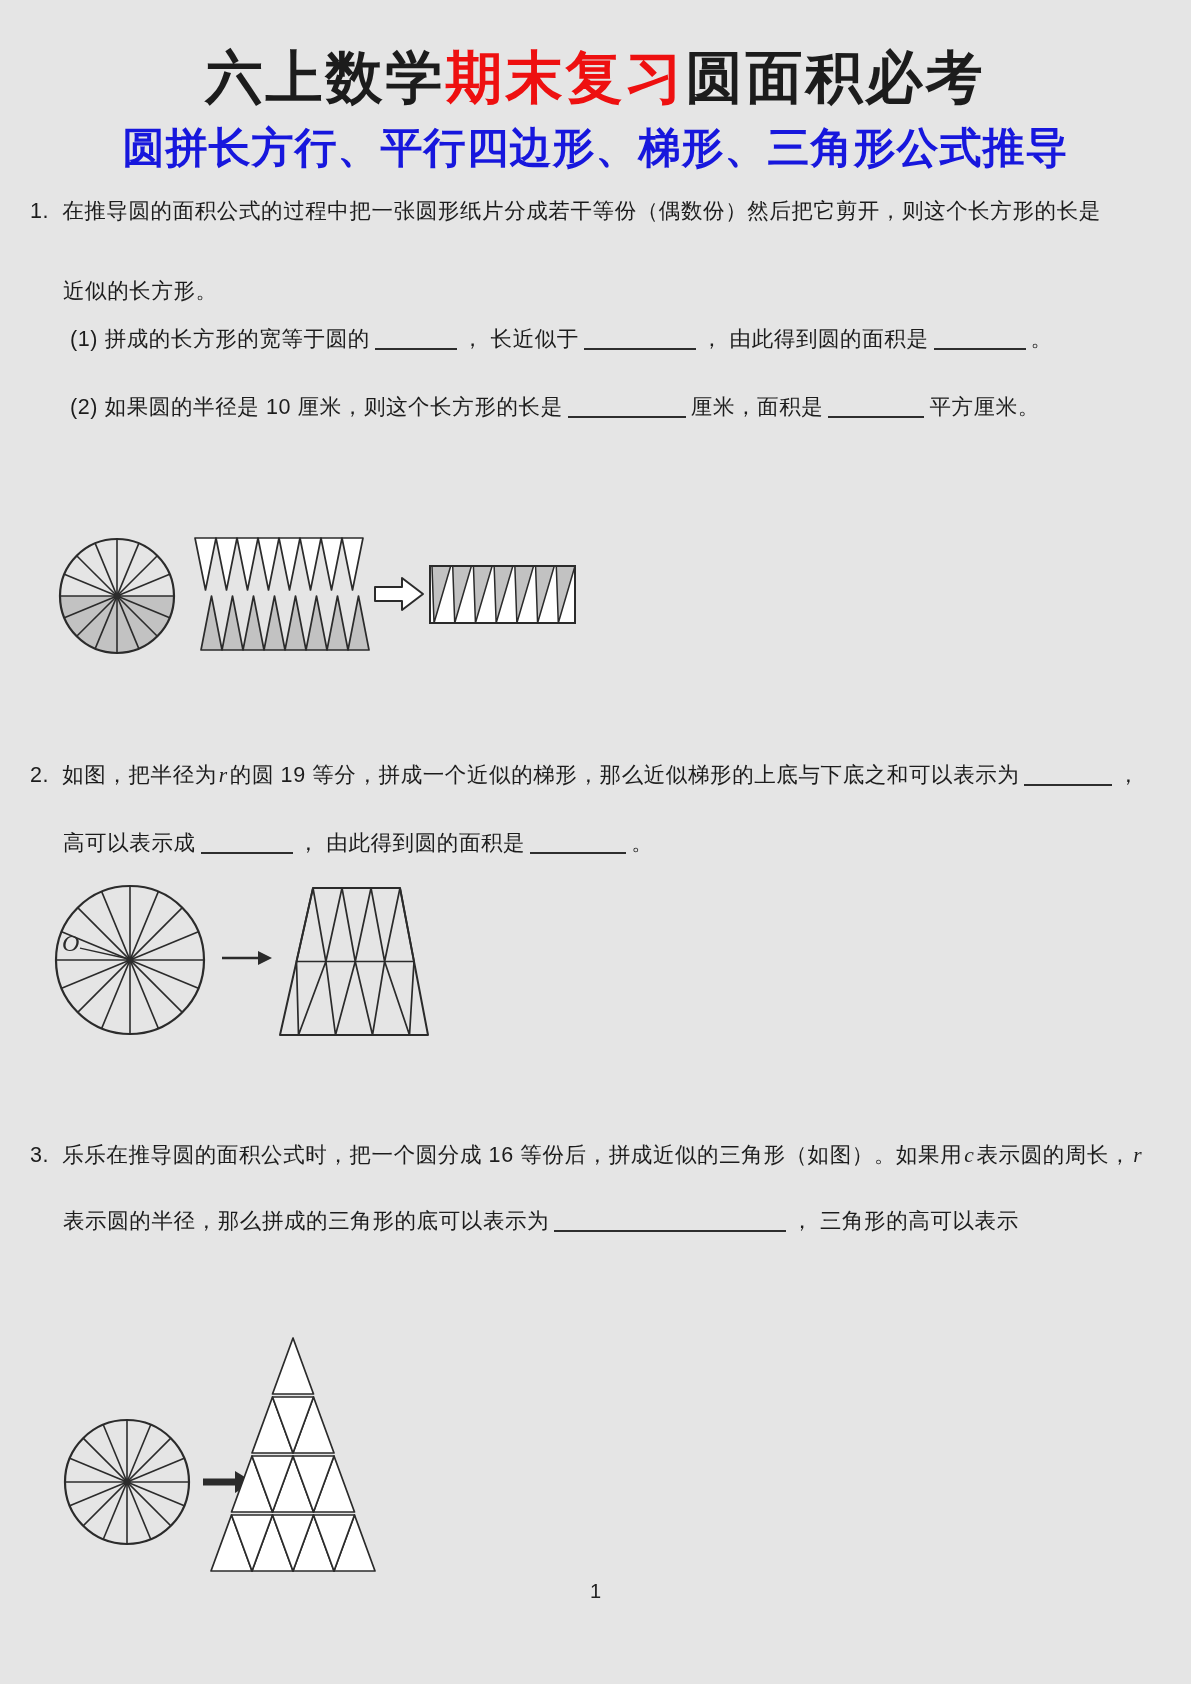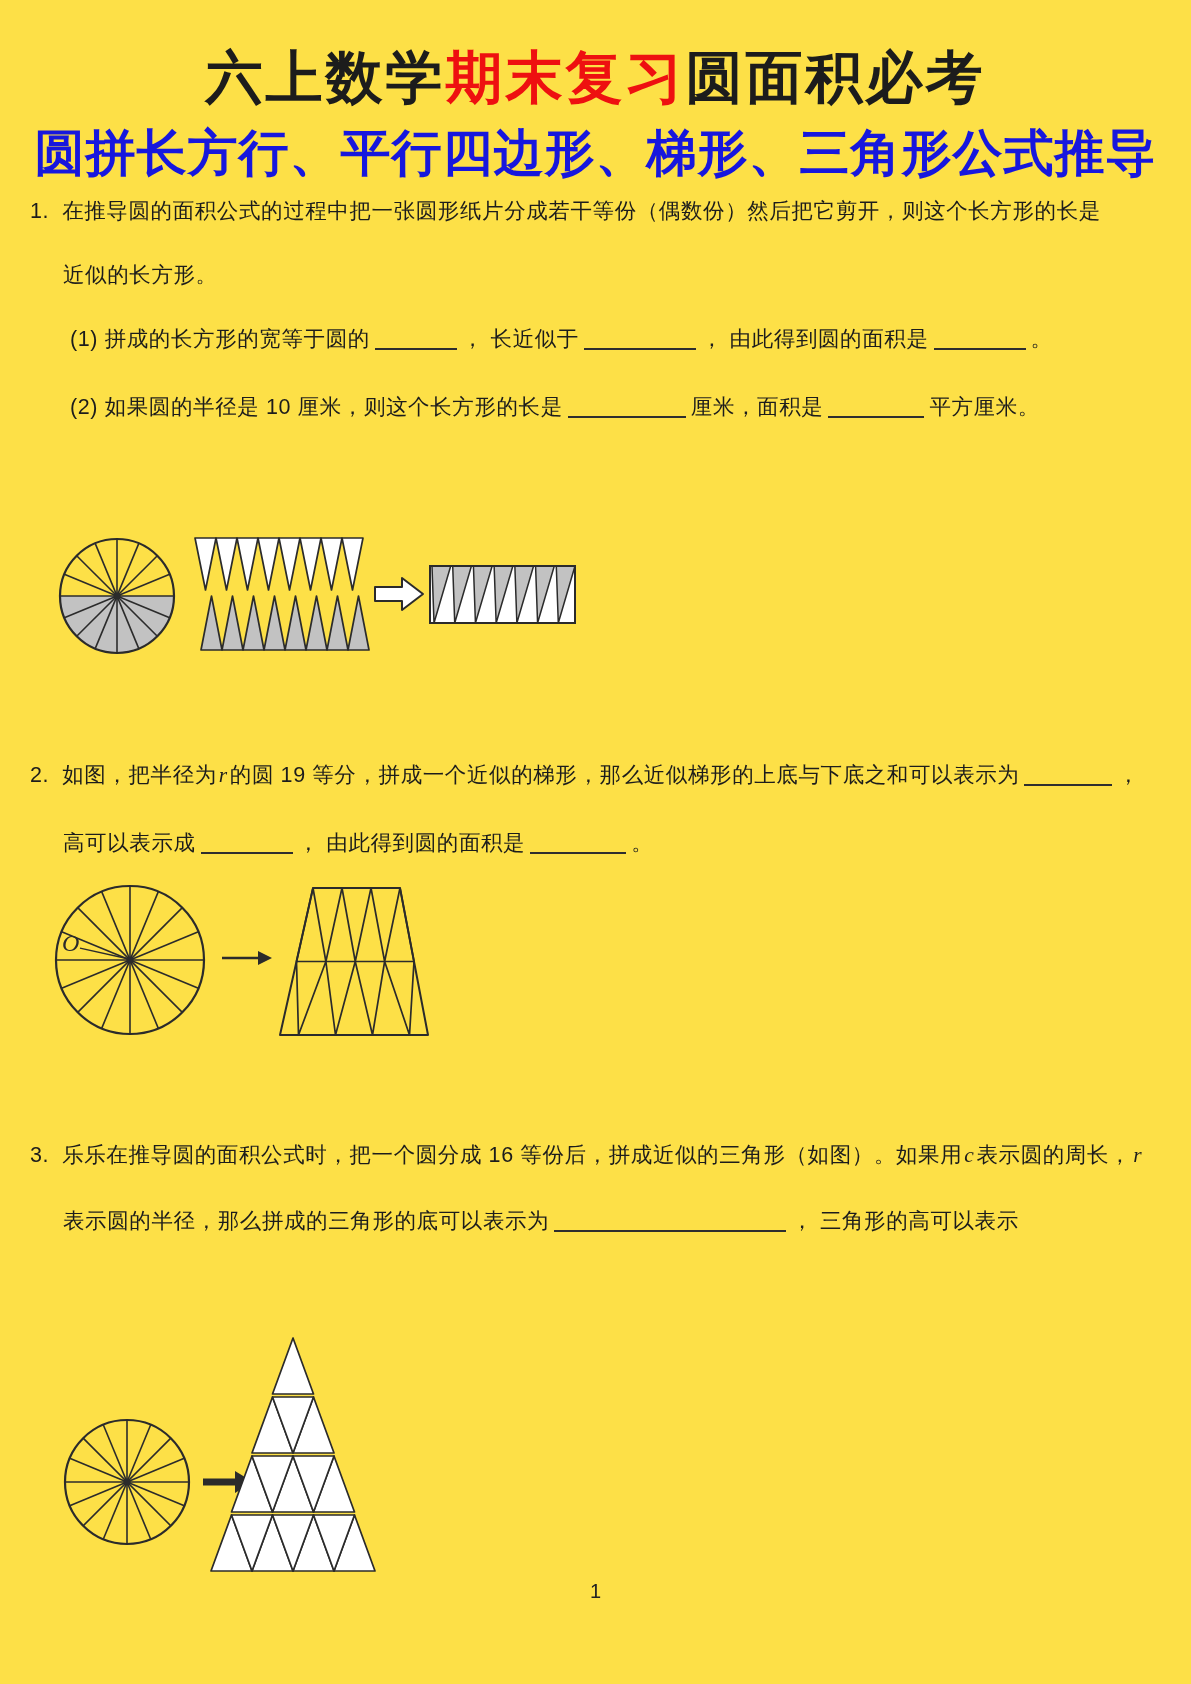--- a/index.html
+++ b/index.html
@@ -1,42 +1,42 @@
 <!DOCTYPE html>
 <html><head>
 <meta charset="utf-8">
 <style>
   html,body{margin:0;padding:0;background:#fff;}
-  .page{position:relative;width:1191px;height:1684px;background:#fde047;
+  .page{position:relative;width:1191px;height:1684px;background:#e5e5e5;
         font-family:"Liberation Sans",sans-serif;color:#1c1c1c;overflow:hidden;
         outline:1px solid #e9e9e9;}
   .title{position:absolute;top:40px;left:0;width:100%;text-align:center;
          font-size:57px;font-weight:900;letter-spacing:3px;white-space:nowrap;}
   .subtitle{position:absolute;top:120px;left:0;width:100%;text-align:center;
-            font-size:50px;font-weight:800;letter-spacing:1px;white-space:nowrap;}
+            font-size:42px;font-weight:800;letter-spacing:1px;white-space:nowrap;}
   .qline{position:absolute;font-size:21.5px;line-height:31px;letter-spacing:0.6px;white-space:nowrap;}
   .qnum{display:inline-block;margin-right:13px;}
   .blank{display:inline-block;height:1em;border-bottom:2px solid #2e2e2e;
          margin:0 5px;vertical-align:-4px;}
   .var{font-family:"Liberation Serif",serif;font-style:italic;padding:0 2px;}
   .fig{position:absolute;}
   .pagenum{position:absolute;top:1580px;left:0;width:100%;text-align:center;
            font-size:20px;color:#222;}
   text.olabel{font-family:"Liberation Serif",serif;font-style:italic;font-size:24px;}
 </style>
 </head>
 <body>
 
 <div class="page">
 
   <div class="title"><span>六上数学</span><span style="color: rgb(238, 16, 16);">期末复习</span><span>圆面积必考</span></div>
   <div class="subtitle" id="subtitle" style="color: rgb(23, 23, 221);">圆拼长方行、平行四边形、梯形、三角形公式推导</div>
 
   <div class="qline" style="left:30px;top:196px"><span class="qnum">1.</span><span><span>在推导圆的面积公式的过程中把一张圆形纸片分成若干等份（偶数份）然后把它剪开，则这个长方形的长是</span></span></div>
-  <div class="qline" style="left:63px;top:260px"><span>近似的长方形。</span></div>
+  <div class="qline" style="left:63px;top:276px"><span>近似的长方形。</span></div>
   <div class="qline" style="left:70px;top:324px"><span>(1) 拼成的长方形的宽等于圆的</span><span class="blank" style="width: 82px;"></span><span>， 长近似于</span><span class="blank" style="width: 112px;"></span><span>， 由此得到圆的面积是</span><span class="blank" style="width: 92px;"></span><span>。</span></div>
   <div class="qline" style="left:70px;top:392px"><span>(2) 如果圆的半径是 10 厘米，则这个长方形的长是</span><span class="blank" style="width: 118px;"></span><span>厘米，面积是</span><span class="blank" style="width: 96px;"></span><span>平方厘米。</span></div>
 
   <svg class="fig" id="fig1" style="left:55px;top:528px" width="545" height="140" viewBox="0 0 545 140">
       <g>
         <path d="M5,68 A57,57 0 0 0 119,68 Z" fill="#c2c2c2" stroke="none"></path>
         <circle cx="62" cy="68" r="57" fill="none" stroke="#2b2b2b" stroke-width="2.2"></circle>
         <line x1="119" y1="68" x2="5" y2="68" stroke="#2b2b2b" stroke-width="1.6"></line>
         <line x1="114.66113335314334" y1="89.81295564481012" x2="9.338866646856658" y2="46.18704435518988" stroke="#2b2b2b" stroke-width="1.6"></line>
         <line x1="102.30508652763322" y1="108.30508652763321" x2="21.694913472366785" y2="27.694913472366792" stroke="#2b2b2b" stroke-width="1.6"></line>

